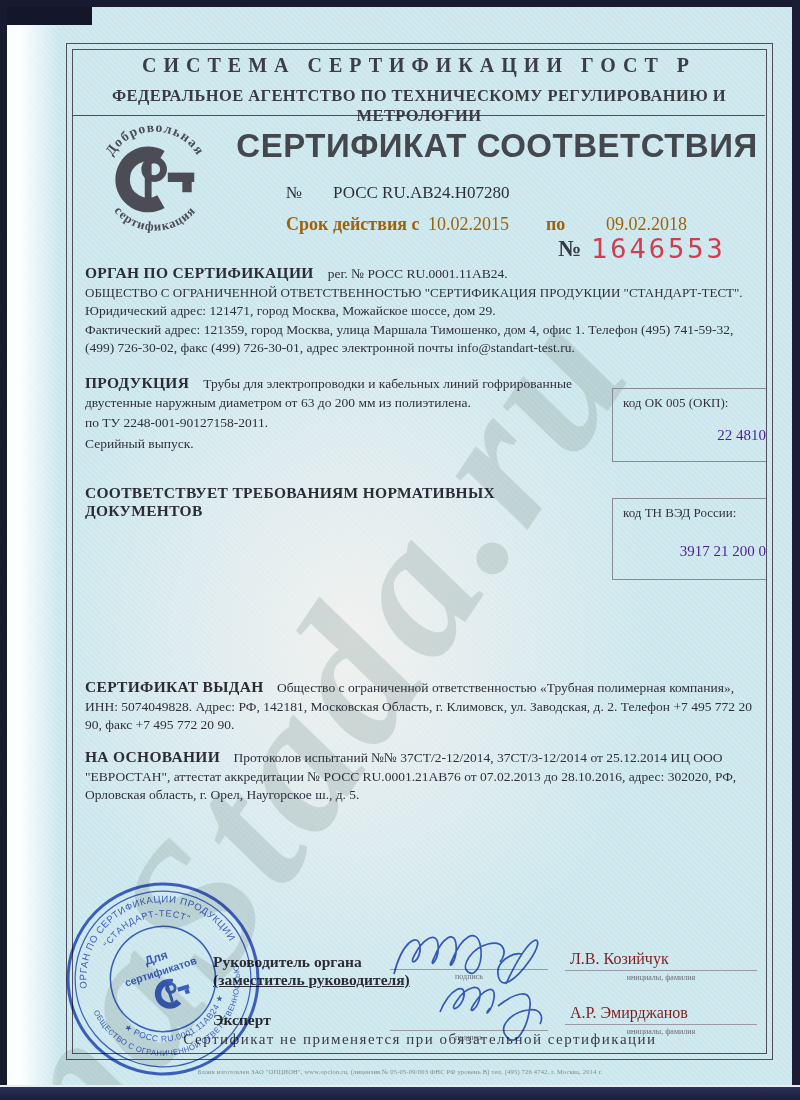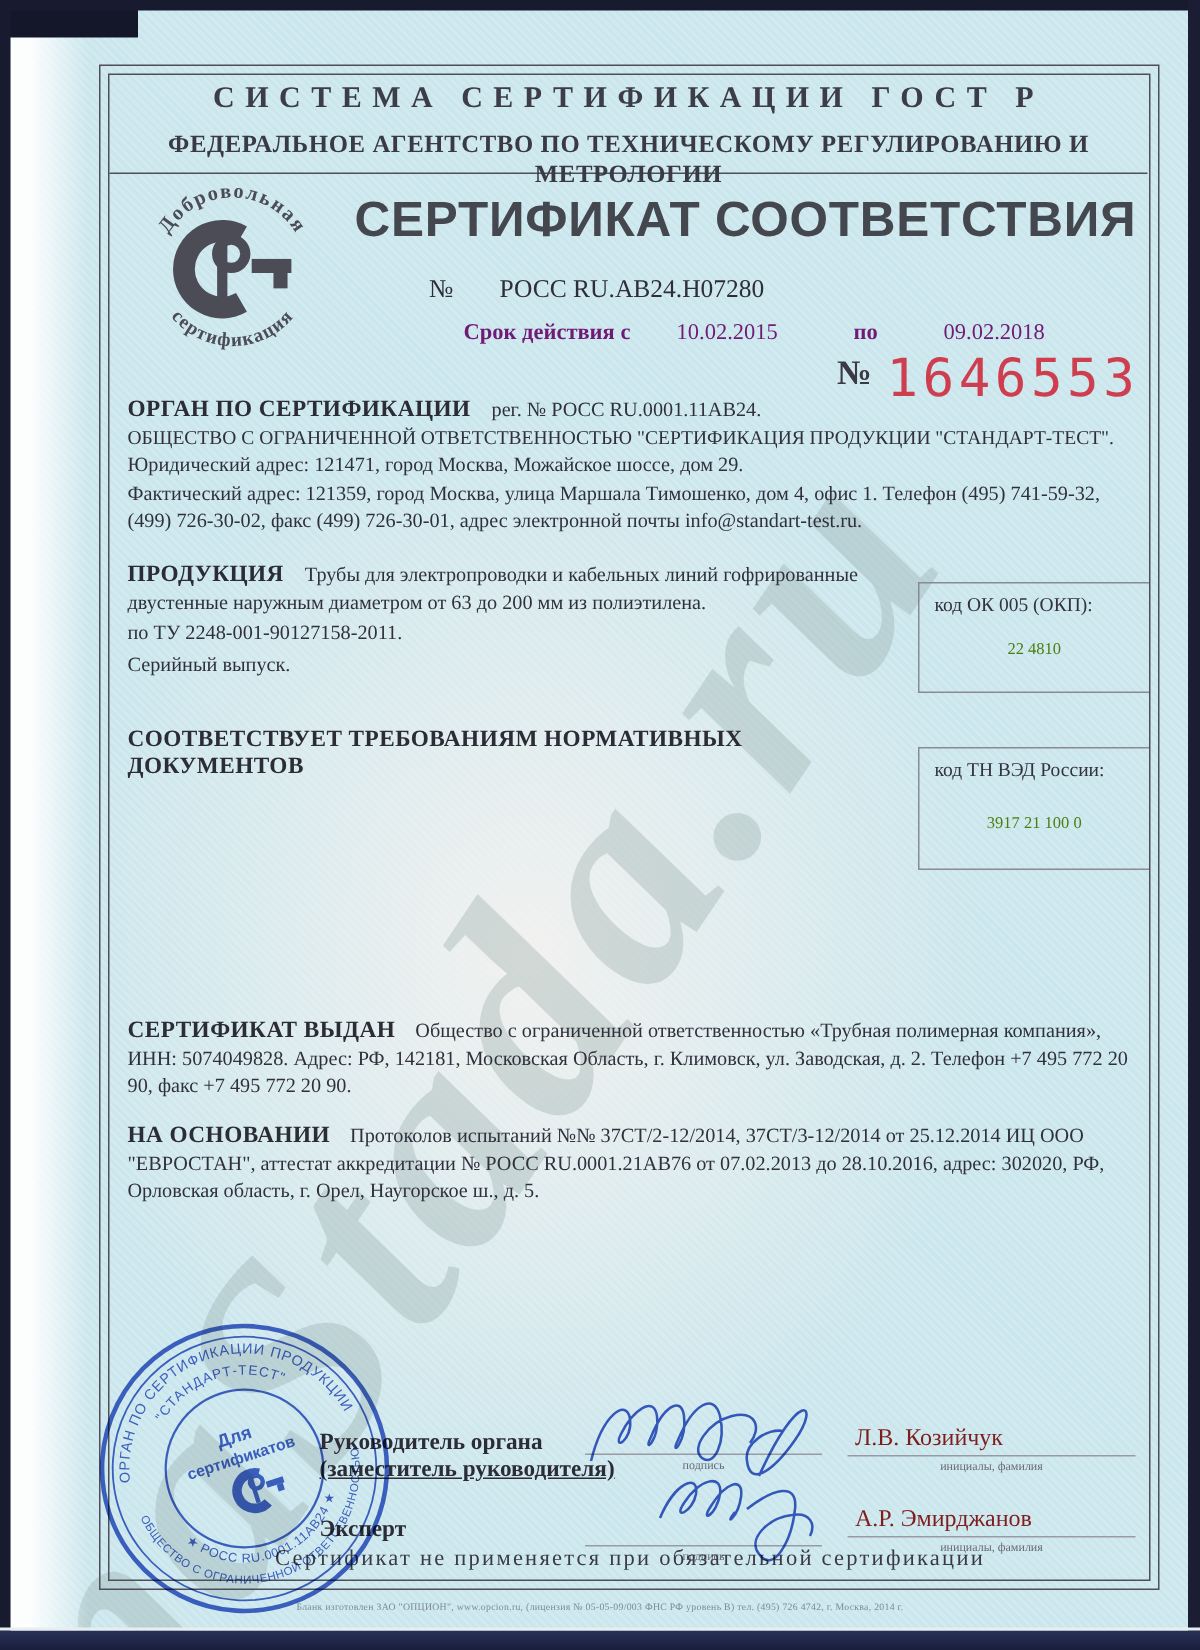--- a/index.html
+++ b/index.html
@@ -33,31 +33,31 @@
   
   .z{z-index:5;}
   .hdr-sys{left:75px;top:54px;width:688px;text-align:center;font-size:20px;font-weight:700;
     letter-spacing:7px;color:#3d3d47;}
   .hdr-agency{left:75px;top:86px;width:688px;text-align:center;font-size:16.5px;font-weight:700;
     letter-spacing:0.4px;color:#3a3a44;}
   .doc-title{left:232px;top:127px;width:530px;text-align:center;
     font-family:"Liberation Sans", sans-serif;font-size:33px;font-weight:700;
     letter-spacing:0.5px;color:#45474e;}
   .row-num{top:183px;font-size:17px;color:#2e2e3a;}
-  .row-validity{top:214px;font-size:15px;color:#701a75;margin-left:23px;}
+  .row-validity{top:214px;font-size:18px;color:#a16207;}
   .lbl-bold{font-weight:700;}
   .red-no-sym{left:558px;top:236px;font-size:23px;font-weight:700;color:#3a3a44;}
-  .red-no{left:591px;top:233px;font-family:"DejaVu Sans Mono", monospace;font-size:35px;
+  .red-no{left:591px;top:233px;font-family:"DejaVu Sans Mono", monospace;font-size:27px;
     letter-spacing:3px;color:#cf3e4f;}
   .sec-label{font-size:15.5px;font-weight:700;color:#2c2c36;letter-spacing:0.3px;margin-right:10px;}
   .body-t{font-size:13.5px;line-height:18.5px;color:#30303c;}
   .para{left:85px;width:678px;}
   .code-box{left:612px;width:153px;border:1px solid #8a8a94;border-right:none;z-index:5;}
   .code-box .cb-label{font-size:13px;color:#33333f;padding:6px 0 0 10px;}
-  .code-box .cb-value{font-size:11px;color:#4d7c0f;text-align:center;}
+  .code-box .cb-value{font-size:15px;color:#4c1d95;text-align:right;}
   
   .role{left:213px;font-size:15.5px;font-weight:700;color:#2c2c36;}
   .role-u{text-decoration:underline;}
   .sig-line{border-bottom:1px solid #9a9aa4;}
   .caption{font-size:8px;color:#6b6b78;text-align:center;}
   .sig-name{font-size:16px;color:#7f1d1d;}
   .disclaimer{left:85px;top:1031px;width:670px;text-align:center;font-size:15px;
     letter-spacing:1.5px;color:#3a3a44;}
   .fine-print{left:100px;top:1068px;width:600px;text-align:center;font-size:6.5px;
     color:#7b8a96;letter-spacing:0.2px;}
@@ -134,21 +134,21 @@
   <div class="abs code-box" style="top:388px;height:72px;">
     <div class="cb-label">код ОК 005 (ОКП):</div>
     <div class="cb-value" style="margin-top:16px;">22 4810</div>
   </div>
 
   <div class="abs z para" style="top:484px;width:525px;">
     <div class="sec-label">СООТВЕТСТВУЕТ ТРЕБОВАНИЯМ НОРМАТИВНЫХ ДОКУМЕНТОВ</div>
   </div>
   <div class="abs code-box" style="top:498px;height:80px;">
     <div class="cb-label">код ТН ВЭД России:</div>
-    <div class="cb-value" style="margin-top:22px;">3917 21 100 0</div>
+    <div class="cb-value" style="margin-top:22px;">3917 21 200 0</div>
   </div>
 
 
   <div class="abs z para body-t" style="top:678px;">
     <span class="sec-label">СЕРТИФИКАТ ВЫДАН</span>
     <span>Общество с ограниченной ответственностью «Трубная полимерная компания», ИНН: 5074049828. Адрес: РФ, 142181, Московская Область, г. Климовск, ул. Заводская, д. 2. Телефон +7 495 772 20 90, факс +7 495 772 20 90.</span>
   </div>
 
   <div class="abs z para body-t" style="top:748px;">
     <span class="sec-label">НА ОСНОВАНИИ</span>

